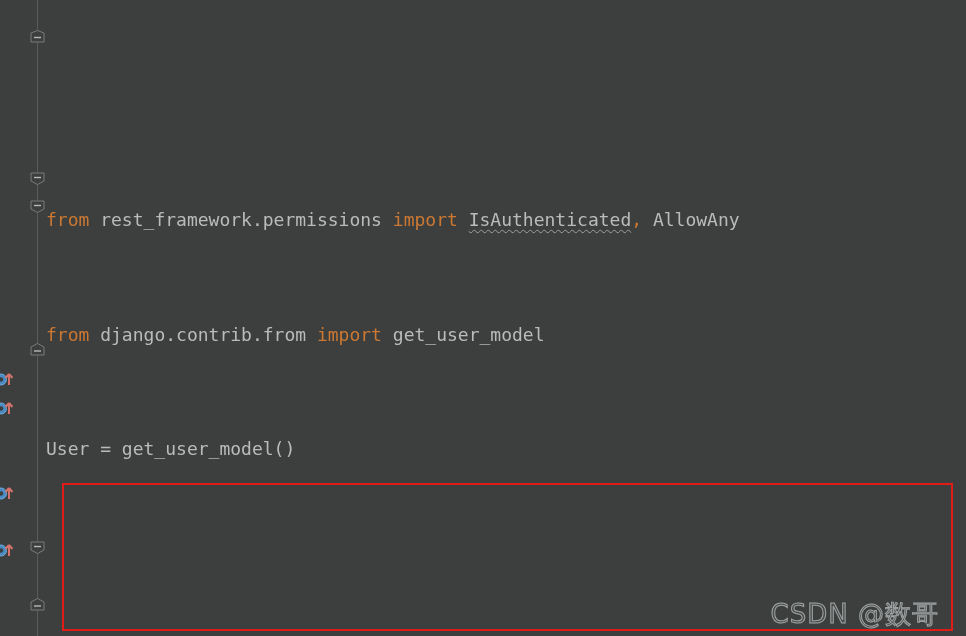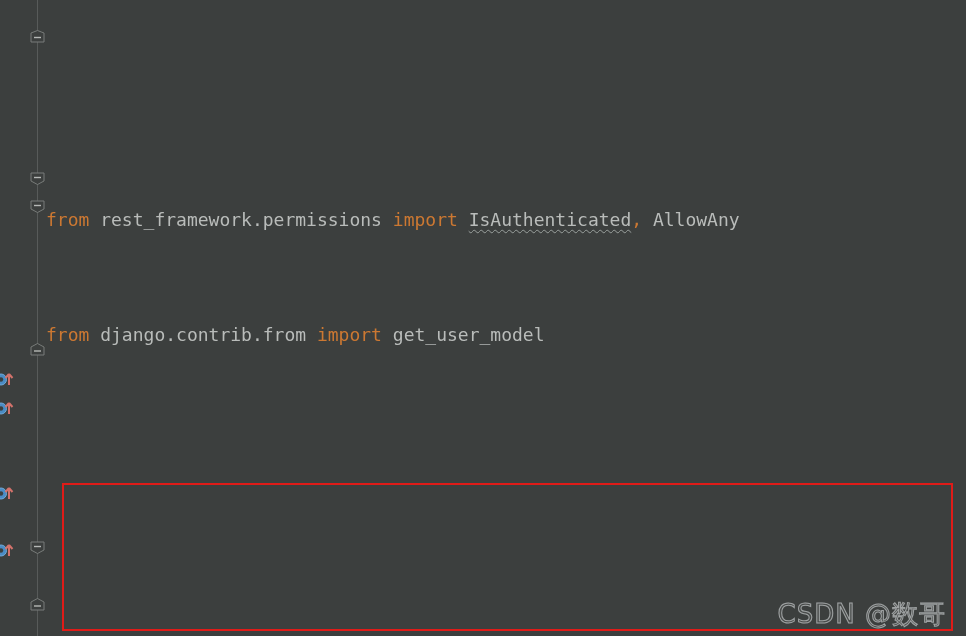--- a/index.html
+++ b/index.html
@@ -94,21 +94,21 @@
     width: 891px;
     height: 148px;
     border: 2px solid #e01b18;
     z-index: 6;
     pointer-events: none;
   }
 
   
   #watermark {
     position: absolute;
-    right: 20px;
+    right: 27px;
     bottom: 4px;
     font-family: "DejaVu Sans", sans-serif;
     font-size: 26px;
     color: rgba(255,255,255,0.07);
     -webkit-text-stroke: 1px rgba(235,238,240,0.55);
     letter-spacing: 1px;
     z-index: 7;
     white-space: nowrap;
     pointer-events: none;
   }
@@ -198,20 +198,21 @@
 
   <div id="code">
 
     
     <div class="line" style="height:6px;overflow:hidden;"></div>
 
     <div class="line"><span class="kw">from</span><span class="plain"> rest_framework.permissions </span><span class="kw">import</span><span class="plain"> </span><span class="plain wavy-gray">IsAuthenticated</span><span class="comma">,</span><span class="plain"> AllowAny</span></div>
 
     <div class="line"><span class="kw">from</span><span class="plain"> django.contrib.from </span><span class="kw">import</span><span class="plain"> get_user_model</span></div>
 
+    <div class="line"><span class="plain">User = get_user_model()</span></div>
 
     <div class="line">&nbsp;</div>
     <div class="line">&nbsp;</div>
 
     
 
     
 
     
 

